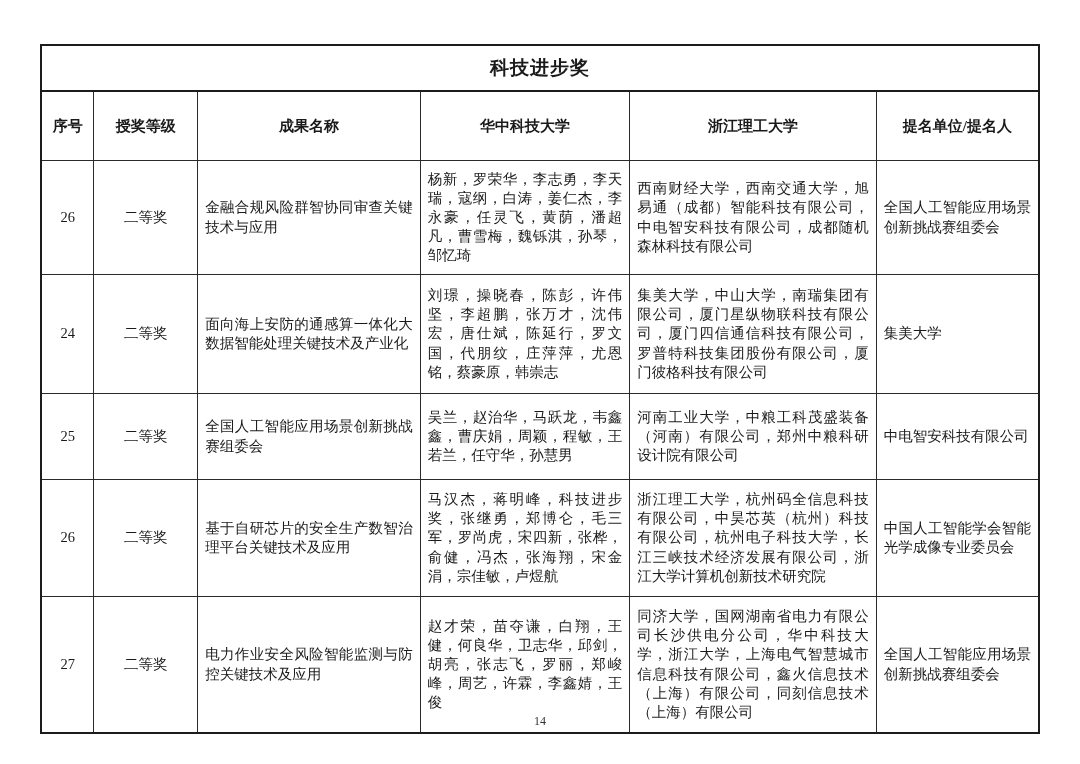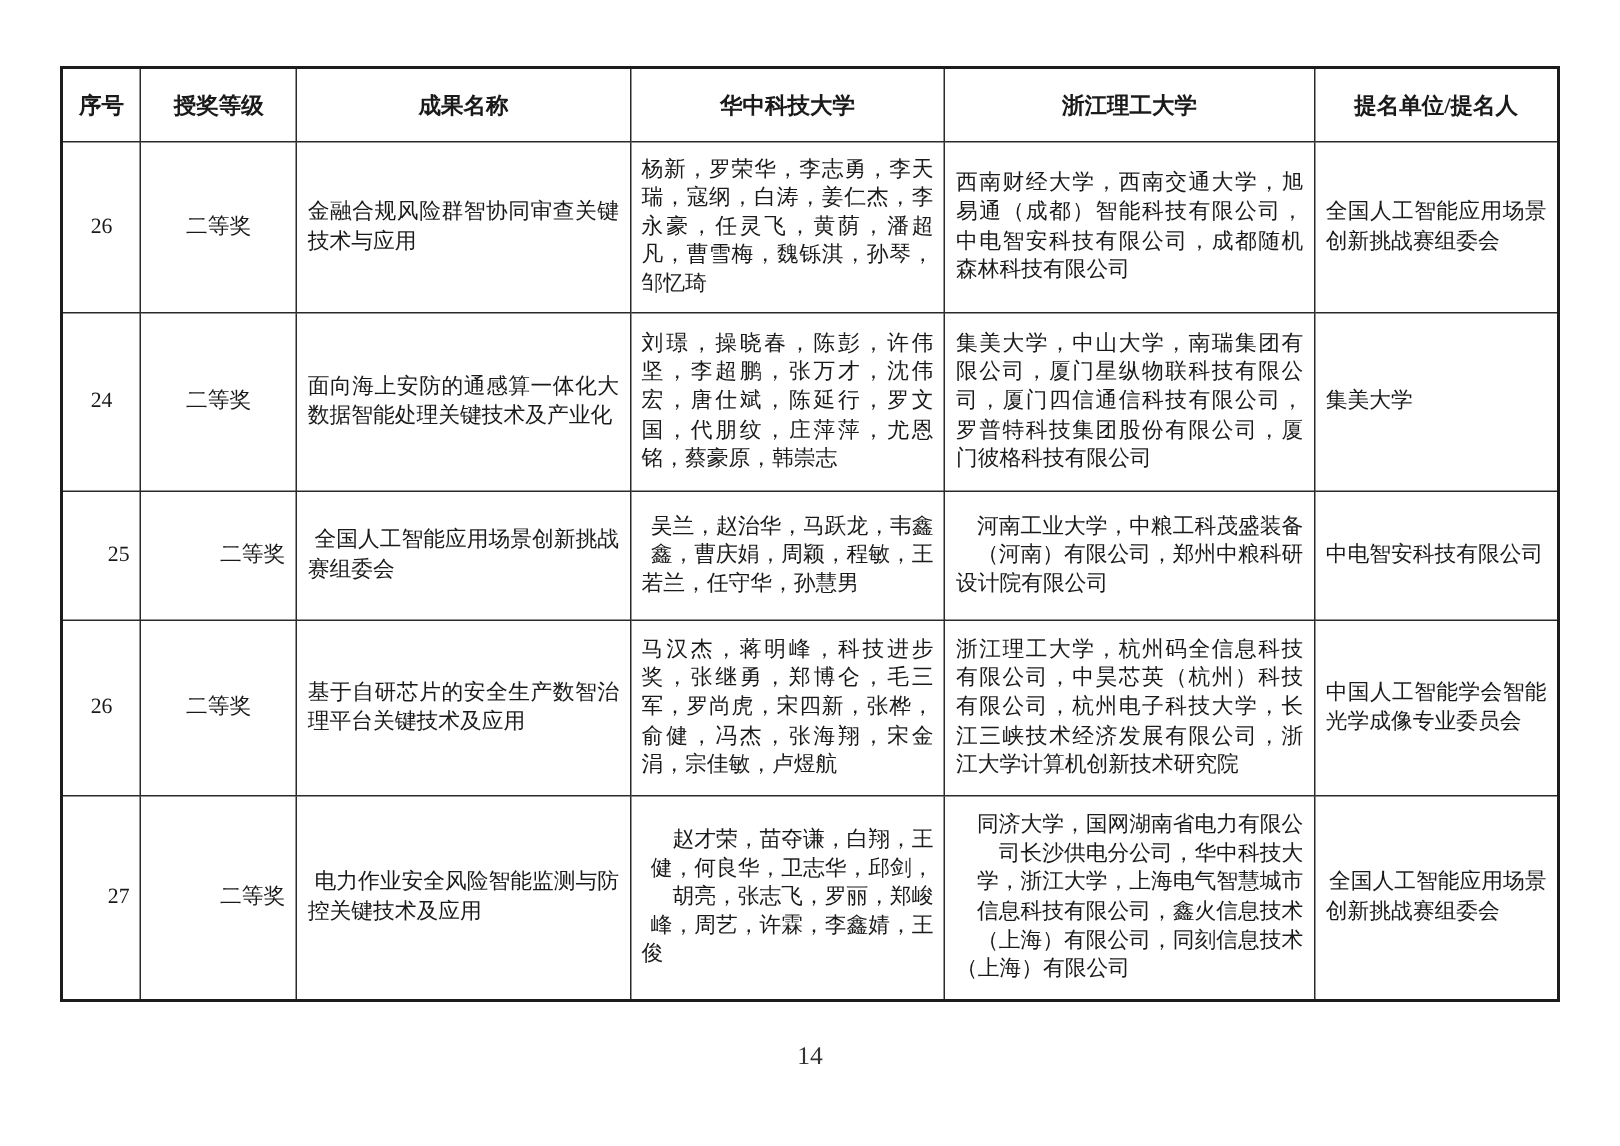--- a/index.html
+++ b/index.html
@@ -38,67 +38,70 @@
     font-weight: bold;
     text-align: center;
     letter-spacing: 1px;
     padding: 2px;
   }
   tr.header-row th {
     height: 32px;
     font-size: 15px;
     font-weight: bold;
     text-align: center;
-    padding: 8px 4px;
+    padding: 18px 4px;
   }
   td {
     font-size: 14.5px;
     line-height: 1.32;
   }
   td.c-seq, td.c-level {
     text-align: center;
   }
   td.c-name {
     text-align: justify;
     text-align-last: left;
   }
   td.c-people, td.c-units, td.c-nom {
     text-align: justify;
     text-align-last: left;
   }
   tr.r0 td { height: 105px; }
   tr.r1 td { height: 110px; }
-  tr.r2 td { height: 77px; text-align: right;  }
+  tr.r2 td { height: 77px;  }
   tr.r3 td { height: 108px; }
-  tr.r4 td { height: 127px; text-align: right; }
+  tr.r4 td { height: 127px; }
   .page-number {
     position: absolute;
     left: 0;
     width: 100%;
-    top: 694px;
+    top: 714px;
     text-align: center;
-    font-size: 17px;
+    font-size: 12px;
     color: #333;
   }
 </style>
 </head>
 <body>
 
 <div class="page">
 
   <table class="awards">
     <colgroup>
       <col style="width:5.3%">
       <col style="width:10.4%">
       <col style="width:22.3%">
       <col style="width:21.0%">
       <col style="width:24.7%">
       <col style="width:16.3%">
     </colgroup>
     <thead>
+      <tr class="title-row">
+        <th colspan="6">科技进步奖</th>
+      </tr>
       <tr class="header-row">
         <th>序号</th>
         <th>授奖等级</th>
         <th>成果名称</th>
         <th>华中科技大学</th>
         <th>浙江理工大学</th>
         <th>提名单位/提名人</th>
       </tr>
     </thead>
     <tbody>

